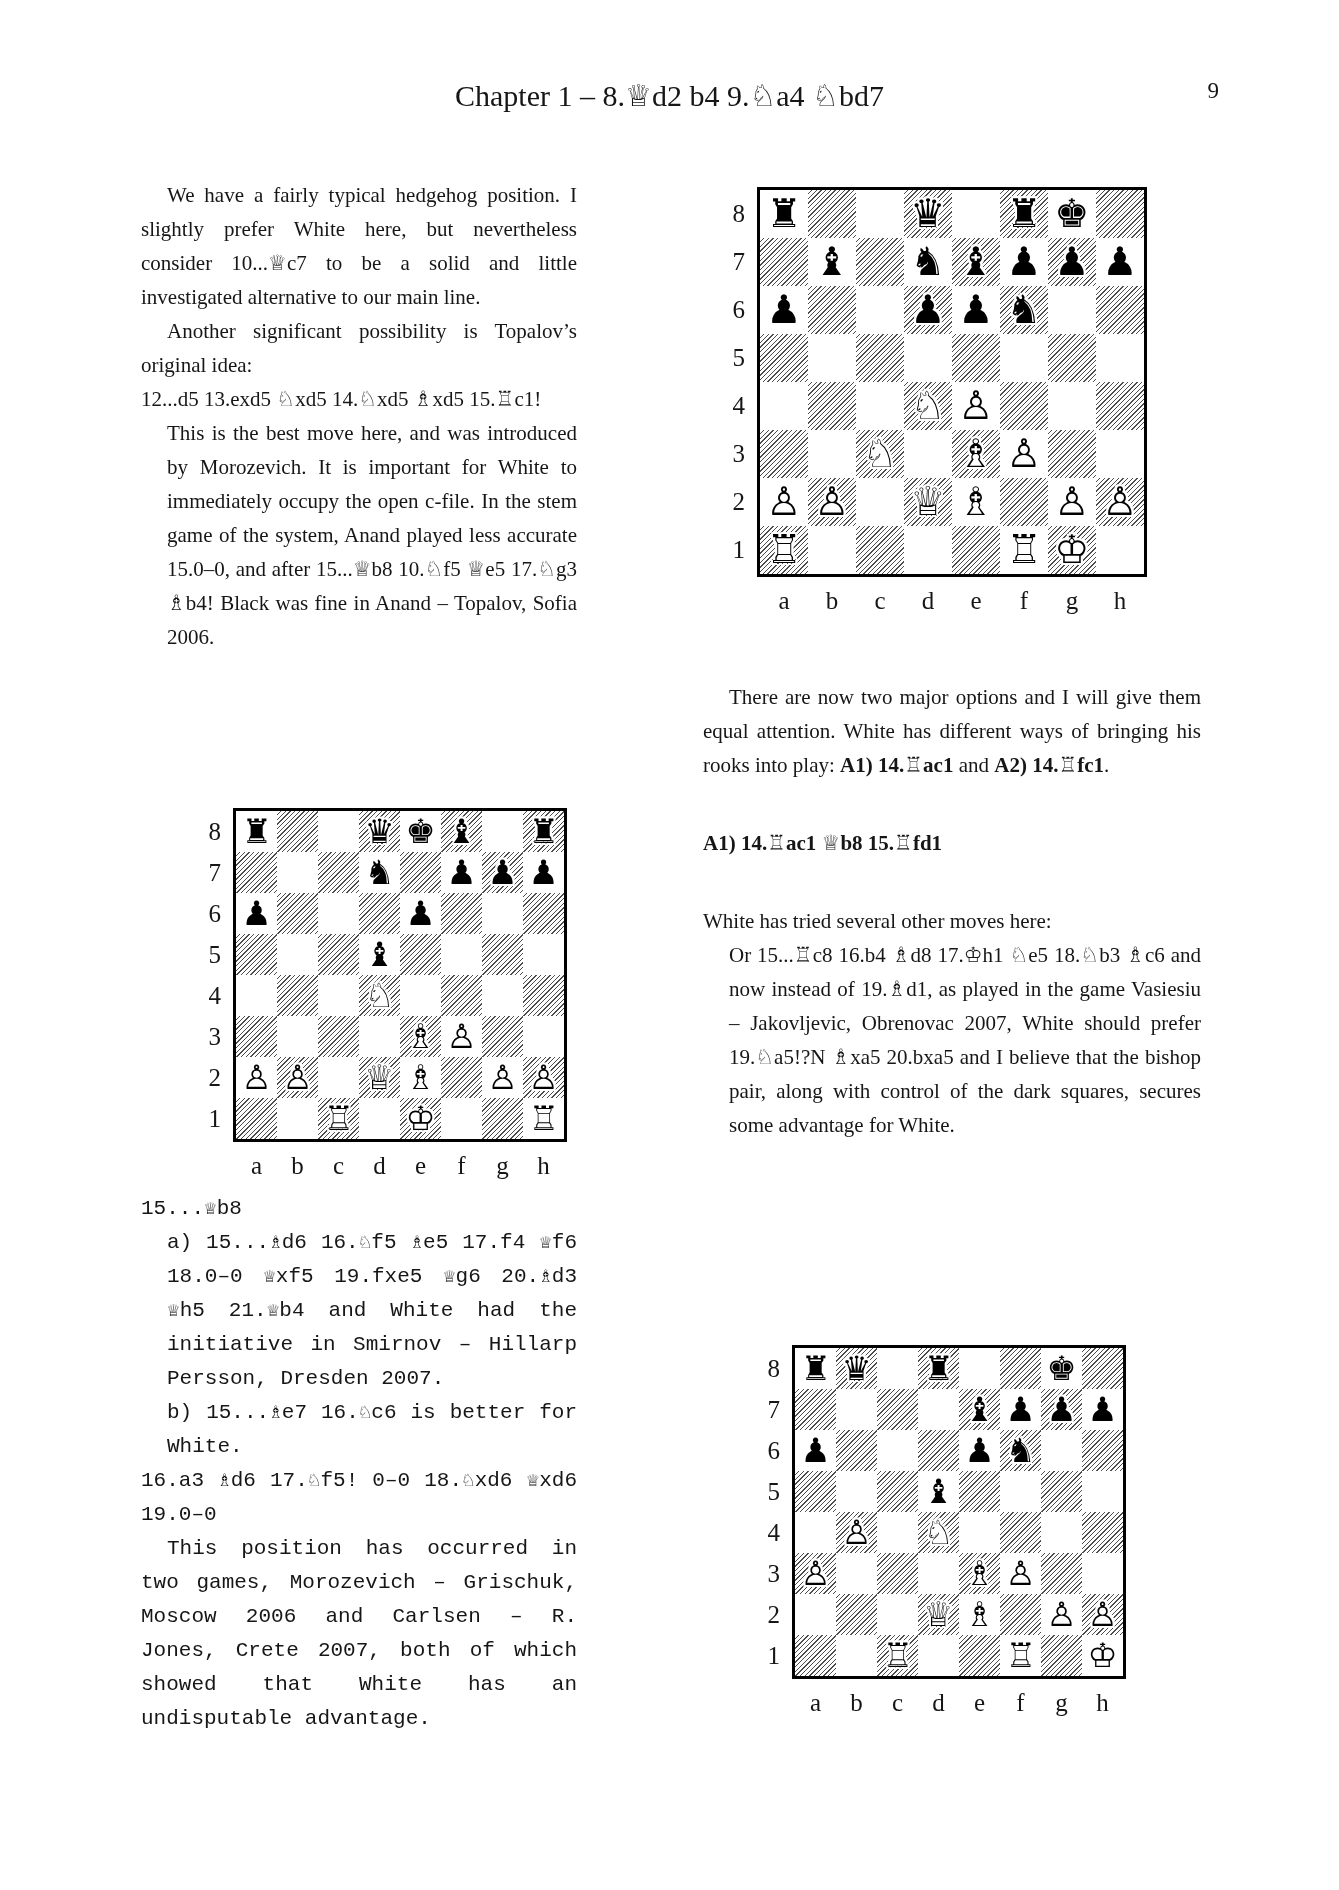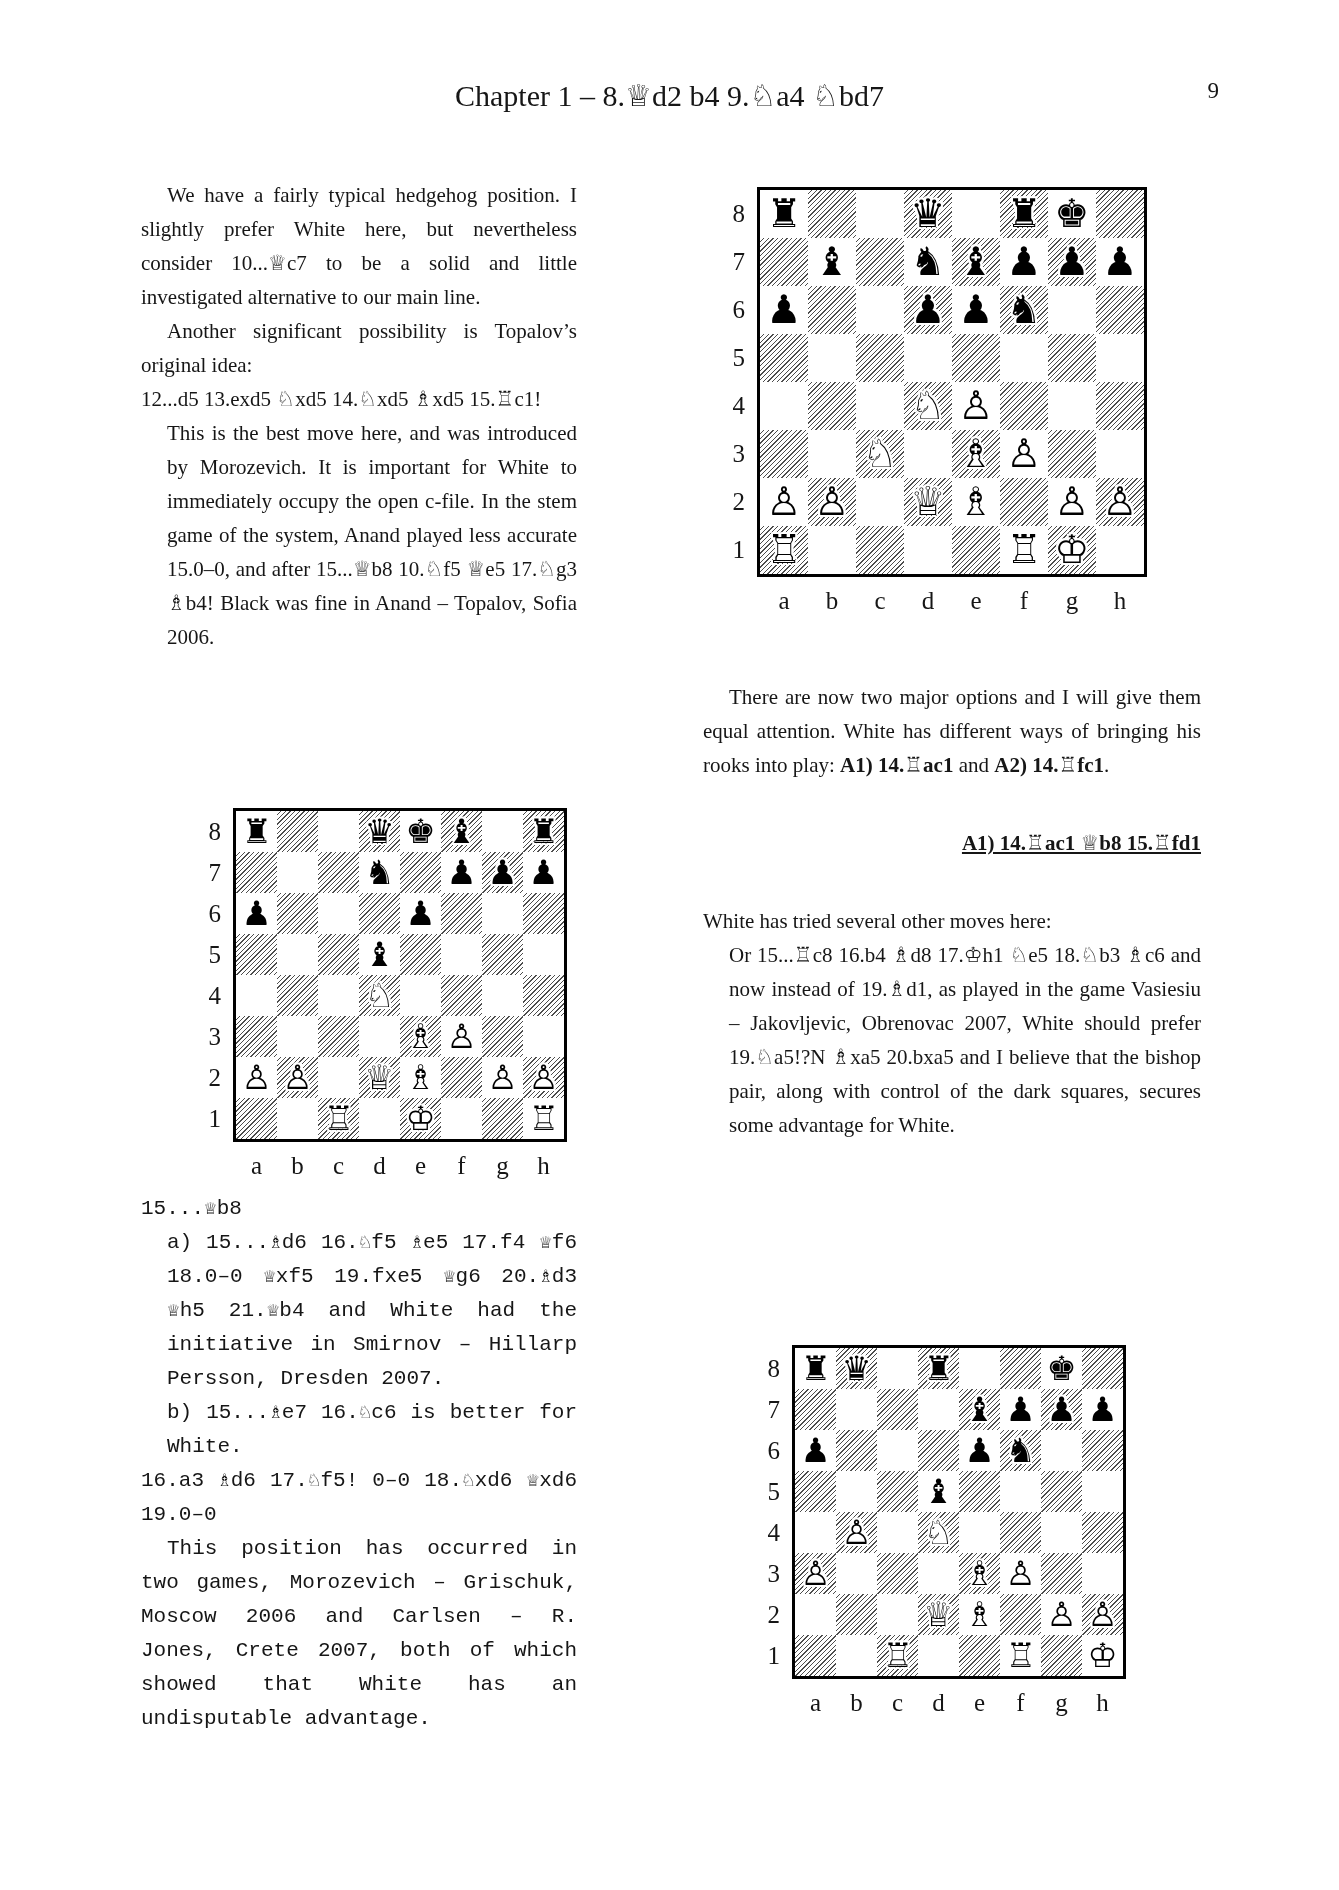--- a/index.html
+++ b/index.html
@@ -14,21 +14,21 @@
   
   .txtblock{position:absolute; }
   .col-left-a {left:141px; top:178px;  width:436px;}
   .col-left-b {left:141px; top:1192px; width:436px;font-family:Liberation Mono, monospace;}
   .col-right-a{left:703px; top:652px;  width:498px;margin-top:28px;}
   p{margin:0; line-height:34px; text-align:justify;}
   .p-indent{text-indent:26px;}
   .p-block{margin-left:26px;}
   .bold{font-weight:bold;}
   .bold-moves{font-weight:bold; margin-top:34px;}
-  .heading-center{text-align:right; font-weight:bold; margin-top:44px; margin-bottom:44px;text-decoration:underline;}
+  .heading-center{text-align:left; font-weight:bold; margin-top:44px; margin-bottom:44px;}
   .gap-before{margin-top:34px;}
   
   .diagram{position:absolute;}
   .board{
     display:grid; grid-template-columns:repeat(8,var(--sq)); grid-auto-rows:var(--sq);
     border:3px solid #000; width:calc(8 * var(--sq)); box-sizing:content-box; background:#fff;
   }
   .sq{width:var(--sq); height:var(--sq);}
   .sq.light{background:#ffffff;}
   .sq.dark{

